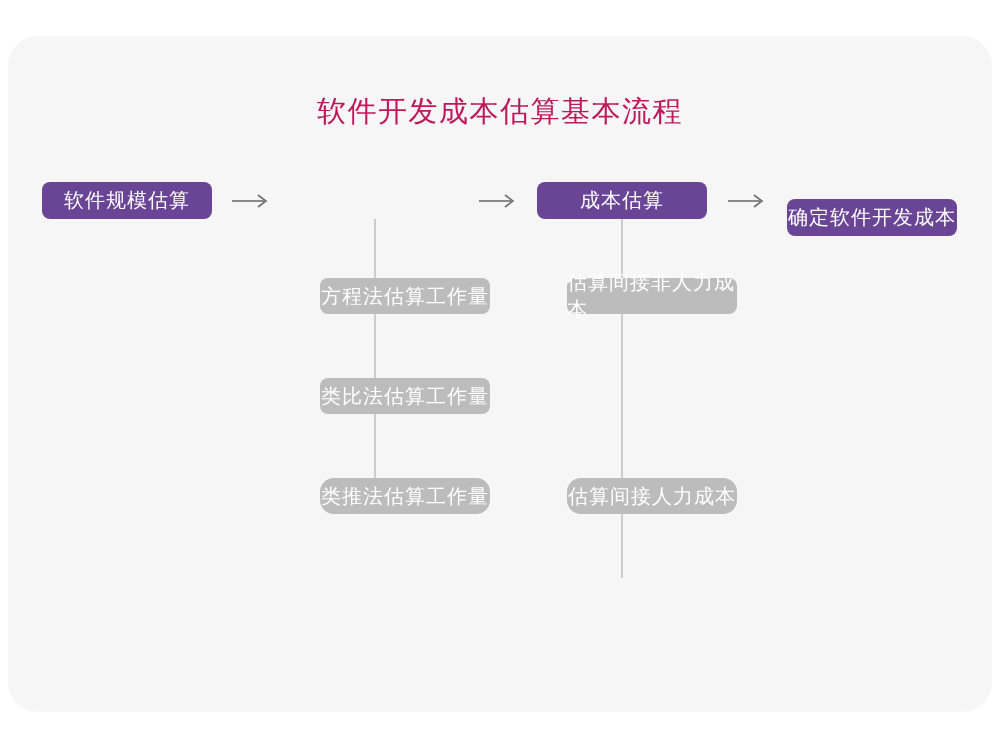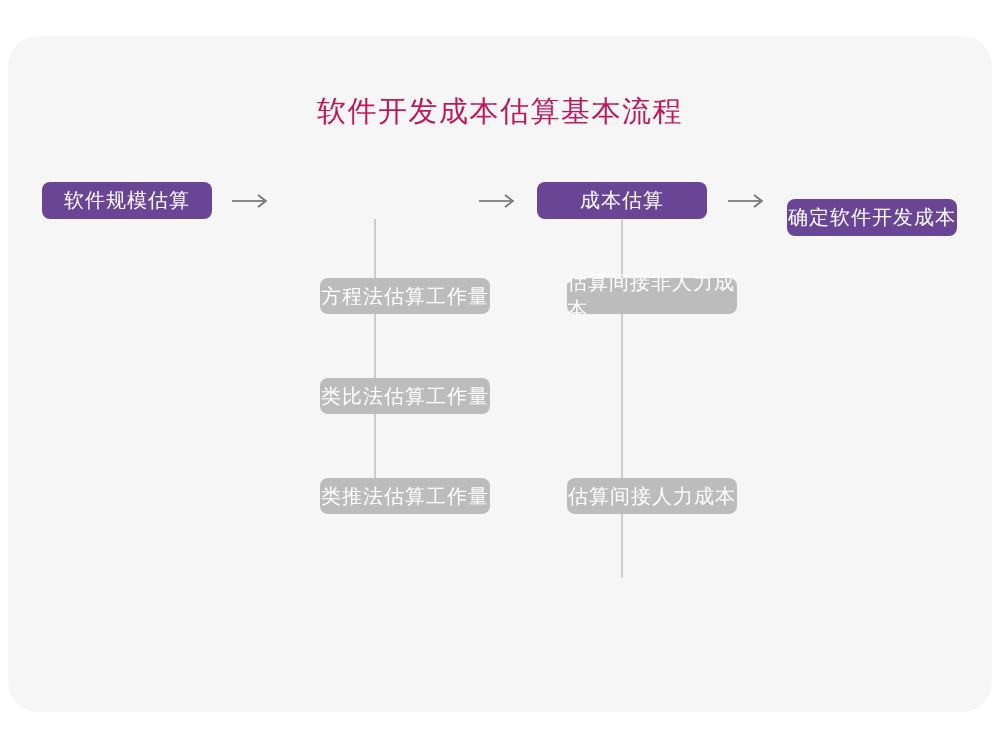--- a/index.html
+++ b/index.html
@@ -60,21 +60,21 @@
   
   .step-0 { left: 42px;  top: 182px; }
   .step-1 { left: 290px; top: 182px; }
   .step-2 { left: 537px; top: 182px; }
   .step-3 { left: 787px; top: 199px; }
   
   .colA { left: 290px; }
   .colB { left: 537px; }
   .row-0 { top: 278px; }
   .row-1 { top: 378px; }
-  .row-2 { top: 478px; }
+  .row-2 { top: 478px; border-radius: 14px; }
   .row-3 { top: 578px; }
 </style>
 </head>
 <body>
 
 <div class="canvas">
 
   <div class="panel"></div>
 
   <div class="title">软件开发成本估算基本流程</div>

